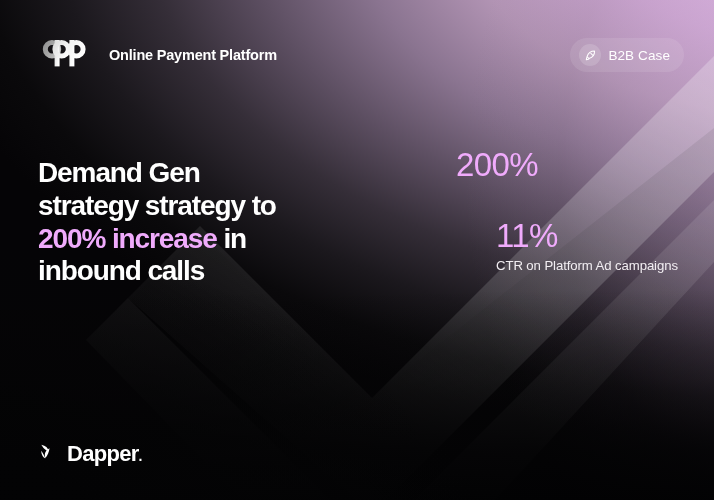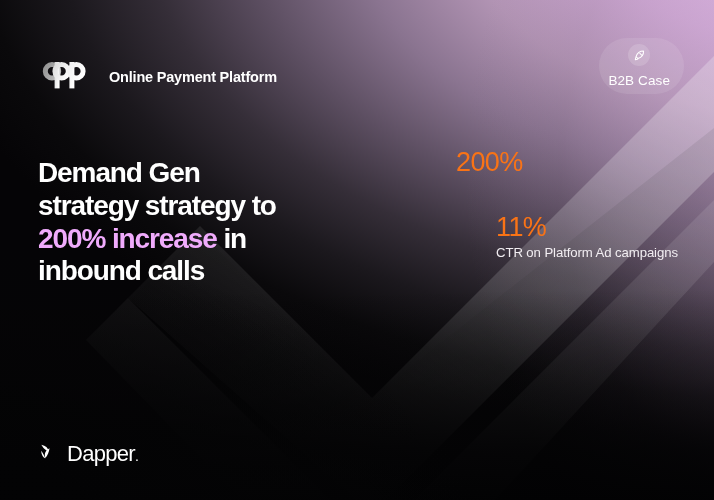--- a/index.html
+++ b/index.html
@@ -95,21 +95,21 @@
     height: 100%;
   }
 
   
   .header {
     position: absolute;
     top: 38px;
     left: 38px;
     right: 30px;
     display: flex;
-    align-items: flex-end;
+    align-items: center;
     justify-content: space-between;
   }
   .brand {
     display: flex;
     align-items: center;
     gap: 13px;
   }
   .brand-mark { display: block; }
   .brand-name {
     color: #ffffff;
@@ -120,21 +120,20 @@
   }
 
   .badge {
     display: flex;
     align-items: center;
     gap: 7px;
     padding: 6px 14px 6px 9px;
     border-radius: 999px;
     background: rgba(255,255,255,0.10);
     white-space: nowrap;
-    flex-direction: column;
   }
   .badge-icon {
     width: 22px;
     height: 22px;
     border-radius: 50%;
     background: rgba(255,255,255,0.16);
     display: flex;
     align-items: center;
     justify-content: center;
     flex: 0 0 auto;
@@ -163,22 +162,22 @@
   
   .stats {
     position: absolute;
     left: 456px;
     top: 148px;
     width: 250px;
   }
   .stat { margin-bottom: 36px; }
   .stat:last-child { margin-bottom: 0; margin-left: 40px; }
   .stat-value {
-    color: #f97316;
-    font-size: 27px;
+    color: #f0abfc;
+    font-size: 33px;
     font-weight: normal;
     line-height: 1.06;
     letter-spacing: -0.6px;
   }
   .stat-label {
     margin-top: 4px;
     color: #f2eef2;
     font-size: 13.2px;
     line-height: 1.25;
     letter-spacing: -0.1px;
@@ -191,21 +190,21 @@
     left: 38px;
     bottom: 33px;
     display: flex;
     align-items: center;
     gap: 7px;
   }
   .footer-mark { display: block; }
   .footer-name {
     color: #ffffff;
     font-size: 22px;
-    font-weight: normal;
+    font-weight: bold;
     letter-spacing: -0.7px;
   }
   .footer-name .dot { font-size: 14px; }
 </style>
 </head>
 <body>
 
 <div id="slide">
 
   <div class="bg-base"></div>

